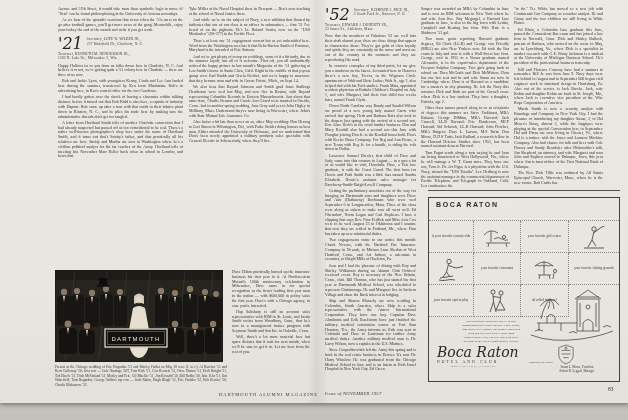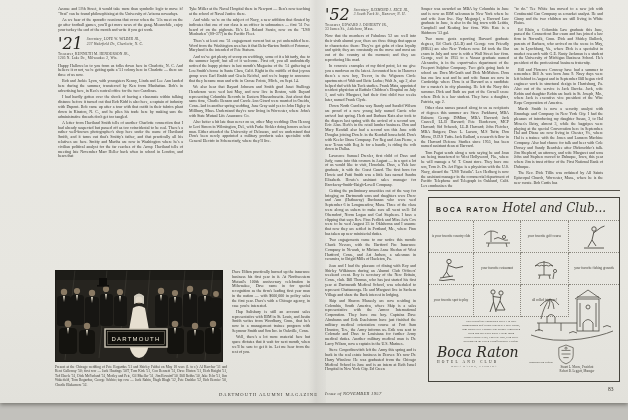--- a/index.html
+++ b/index.html
@@ -256,21 +256,20 @@
           <p>Marsh Smith is now a security analyst with Brundage and Company in New York City. I had the pleasure of introducing my daughter Susan, 3, to Hal Moses's Betsy, almost 3, while the bagpipes were playing at the special Convocation here in September. Hal and Diane are now living in Chester, Vt., where Hal is a trainee with the Jones and Lamson Machine Company. Also had chance for talk and beer with Cole Dorsey and Sandy Beardslee after Dirkmolder's talk. Jim Shepherd, an attorney, and wife Margaret and sons John and Stephen moved to Dubuque, Iowa, this year where Jim is trust officer of the First National Bank of Dubuque.</p>
           <p>The Rev. Dick Tillis was ordained by All Saints Episcopal Church, Worcester, Mass., where he is the new curate. Bob Curtis has</p>
         </div>
     </div>
 
     <div class="rule-above-ad"></div>
 
     <div class="adbox">
       <div class="ad-header">
         <span class="ad-brand">BOCA RATON</span>
-        <span class="ad-script">Hotel and Club...</span>
       </div>
 
       <div class="ad-grid">
 
         <div class="cell">is your favorite country club</div>
         <div class="cell">
           <svg width="34" height="24" viewBox="0 0 34 24" fill="none" stroke="#4c4a43" stroke-width="0.8">
             <path d="M4 10 Q10 3 18 8"></path>
               <line x1="11" y1="6" x2="11" y2="17"></line>
             <path d="M14 14 q4 -3 8 0 q3 2 6 1"></path>

